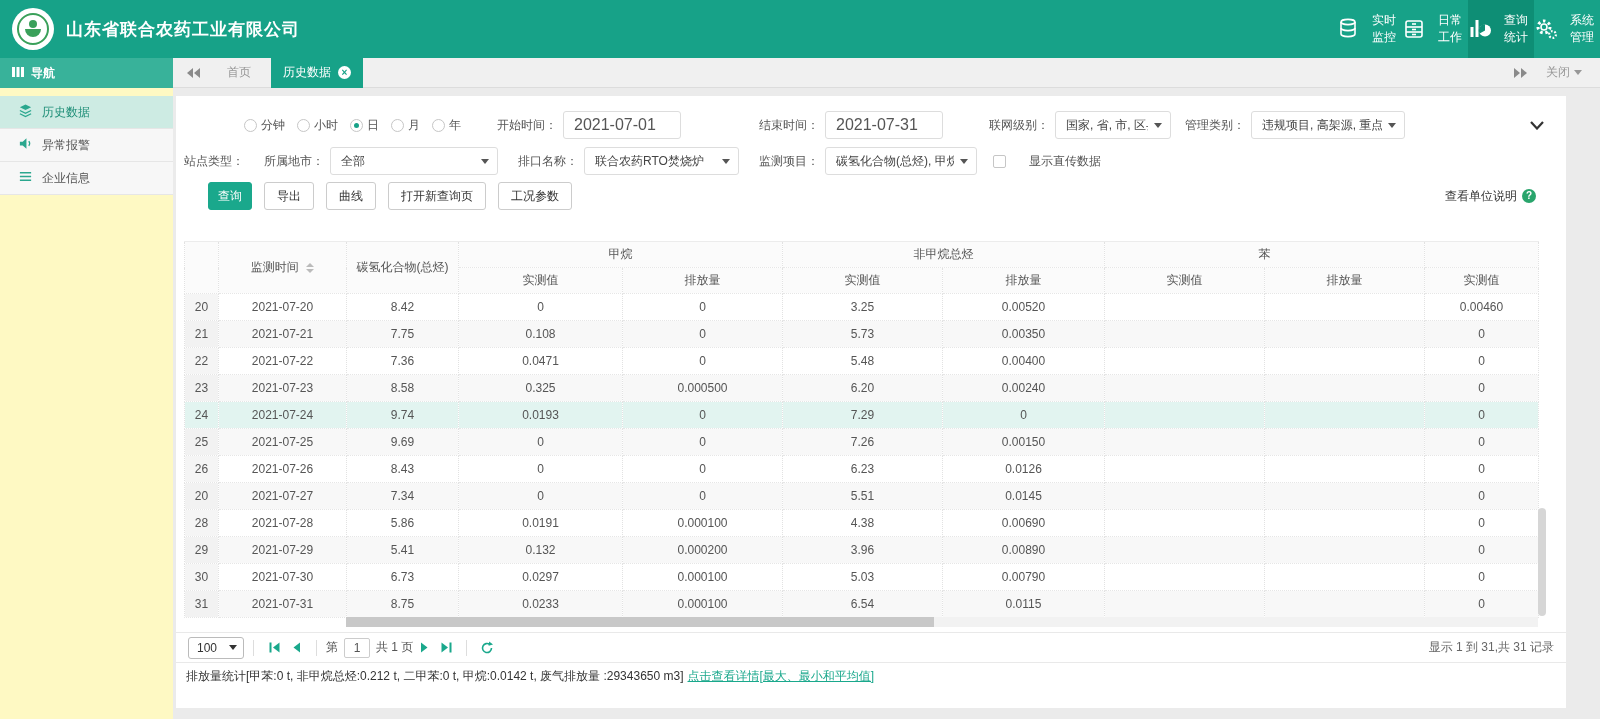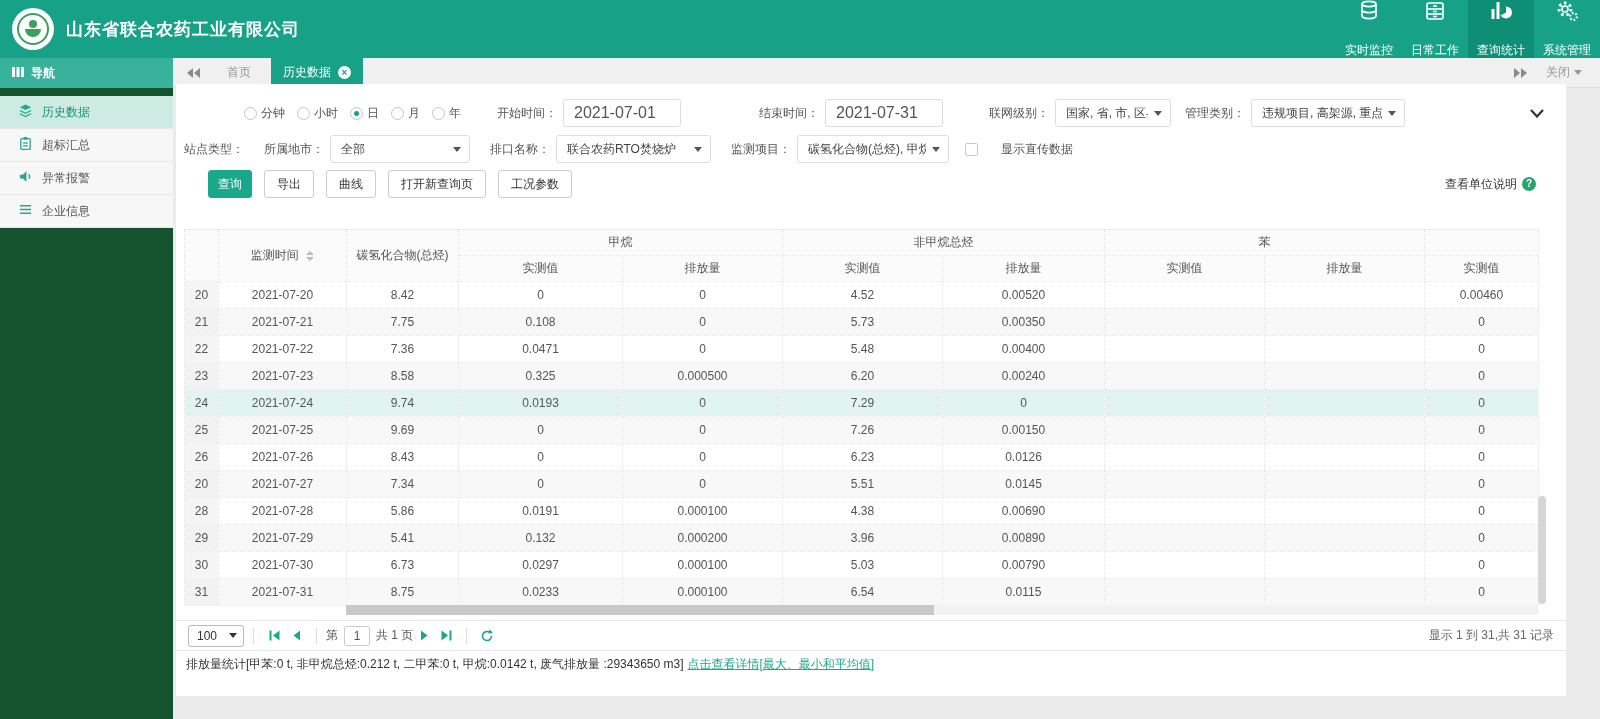--- a/index.html
+++ b/index.html
@@ -14,28 +14,28 @@
     background:#17a288; display:flex; align-items:center; }
   .logo { width:42px; height:42px; border-radius:50%; background:#fff; margin-left:12px;
     display:flex; align-items:center; justify-content:center; flex:0 0 auto; }
   .logo-inner { width:32px; height:32px; border-radius:50%; border:2px solid #3aa05a; position:relative; overflow:hidden;}
   .logo-inner::after { content:""; position:absolute; left:6px; top:14px; width:16px; height:8px;
     background:#3aa05a; border-radius:0 0 16px 16px; }
   .logo-inner::before { content:""; position:absolute; left:10px; top:5px; width:8px; height:8px;
     border-radius:50%; background:#3aa05a; }
   .company-title { color:#fff; font-size:17px; font-weight:bold; margin-left:12px; letter-spacing:1px; }
   .header-menu { margin-left:auto; display:flex; height:58px; }
-  .menu-item { width:66px; display:flex; flex-direction:column; align-items:center; justify-content:center;
-    gap:19px; color:#fff; cursor:pointer; }
+  .menu-item { width:66px; display:flex; flex-direction:row; align-items:center; justify-content:center;
+    gap:12px; color:#fff; cursor:pointer; }
   .menu-item.active { background:#0e8e75; }
   .menu-item svg { display:block; }
   .menu-item .lbl { font-size:12px; }
 
   
-  .sidebar { position:absolute; top:58px; left:0; width:173px; height:661px; background:#14532d; }
+  .sidebar { position:absolute; top:58px; left:0; width:173px; height:661px; background:#fef9c3; }
   .nav-title { height:30px; background:#38b29a; color:#fff; font-weight:bold; display:flex;
     align-items:center; padding-left:12px; gap:7px; }
   .nav-items { margin-top:8px; }
   .nav-item { height:33px; display:flex; align-items:center; gap:9px; padding-left:18px;
     color:#555; border-bottom:1px solid #e6e6e6; background:#f7f7f7; cursor:pointer; }
   .nav-item.active { background:#cdebe3; color:#1f8f78; }
   .nav-item svg { flex:0 0 auto; }
 
   
   .tabbar { position:absolute; top:58px; left:173px; width:1427px; height:30px; background:#f0f0f0;
@@ -44,21 +44,21 @@
   .tab { padding:0 20px; color:#979797; height:30px; display:flex; align-items:center; cursor:pointer; }
   .tab.active { background:#17a288; color:#fff; gap:7px; padding:0 12px; }
   .tab-close { width:13px; height:13px; border-radius:50%; background:#fff; color:#17a288;
     font-size:10px; line-height:13px; text-align:center; font-weight:bold; cursor:pointer; }
   .tabbar-right { margin-left:auto; display:flex; align-items:center; gap:18px; margin-right:18px; color:#979797; }
   .close-menu { display:flex; align-items:center; gap:4px; cursor:pointer; }
   .caret-dn { width:0; height:0; border-left:4px solid transparent; border-right:4px solid transparent;
     border-top:5px solid #979797; display:inline-block; }
 
   
-  .content { position:absolute; top:84px; left:176px; width:1390px; height:612px; background:#fff; }
+  .content { position:absolute; top:96px; left:176px; width:1390px; height:612px; background:#fff; }
 
   .frow { position:absolute; left:0; right:0; display:flex; align-items:center; height:30px; }
   .frow1 { top:14px; } .frow2 { top:50px; }
   .flabel { color:#555; white-space:nowrap; }
   .tinput { height:28px; border:1px solid #ddd; border-radius:3px; padding-left:10px; font-size:16px;
     color:#555; outline:none; font-family:inherit; background:#fff; }
   .fselect { height:28px; border:1px solid #ddd; border-radius:3px; background:#fff; display:flex;
     align-items:center; padding:0 8px 0 10px; color:#444; cursor:pointer; }
   .fselect .sel-text { flex:1 1 auto; overflow:hidden; white-space:nowrap; }
   .sel-caret { width:0; height:0; border-left:4px solid transparent; border-right:4px solid transparent;
@@ -192,31 +192,20 @@
   <div class="nav-items">
     <div class="nav-item active">
       <span>
         <svg width="15" height="15" viewBox="0 0 16 16">
             <path d="M8 1.5 14 4.5 8 7.5 2 4.5z" fill="#2aa78e"></path>
             <path d="M2 8l6 3 6-3" fill="none" stroke="#2aa78e" stroke-width="1.4"></path>
             <path d="M2 11.5l6 3 6-3" fill="none" stroke="#2aa78e" stroke-width="1.4"></path>
           </svg>
       </span>
       <span>历史数据</span>
-    </div>
-    <div class="nav-item">
-      <span>
-        <svg width="15" height="15" viewBox="0 0 16 16" fill="none" stroke="#2aa78e" stroke-width="1.4">
-            <rect x="3" y="2.8" width="10" height="11.5" rx="1"></rect>
-            <rect x="5.8" y="1" width="4.4" height="3" rx="1" fill="#2aa78e" stroke="none"></rect>
-            <line x1="5.5" y1="7.5" x2="10.5" y2="7.5"></line>
-            <line x1="5.5" y1="10.5" x2="10.5" y2="10.5"></line>
-          </svg>
-      </span>
-      <span>超标汇总</span>
     </div>
     <div class="nav-item">
       <span>
         <svg width="15" height="15" viewBox="0 0 16 16">
             <path d="M2 6v4h3l4 3.5v-11L5 6z" fill="#2aa78e"></path>
             <path d="M11.5 5.5a4 4 0 0 1 0 5" fill="none" stroke="#2aa78e" stroke-width="1.3"></path>
           </svg>
       </span>
       <span>异常报警</span>
     </div>
@@ -303,21 +292,21 @@
     <span class="collapse-toggle">
       <svg width="14" height="9" viewBox="0 0 14 9">
           <polyline points="1,1 7,7.5 13,1" fill="none" stroke="#333" stroke-width="2.2"></polyline>
         </svg>
     </span>
   </div>
 
   <div class="frow frow2">
     <span class="flabel" style="margin-left:8px">站点类型：</span>
     <span class="flabel" style="margin-left:20px">所属地市：</span>
-    <div class="fselect" style="width:140px;margin-left:6px">
+    <div class="fselect" style="width:168px;margin-left:6px">
       <span class="sel-text">全部</span>
         <i class="sel-caret"></i>
     </div>
     <span class="flabel" style="margin-left:20px">排口名称：</span>
     <div class="fselect" style="width:155px;margin-left:6px">
       <span class="sel-text">联合农药RTO焚烧炉</span>
         <i class="sel-caret"></i>
     </div>
     <span class="flabel" style="margin-left:20px">监测项目：</span>
     <div class="fselect" style="width:152px;margin-left:6px">
@@ -380,21 +369,21 @@
         </tr>
       </thead>
       <tbody>
 
           <tr>
             <td class="c-num">20</td>
             <td class="c-date">2021-07-20</td>
             <td>8.42</td>
             <td>0</td>
             <td>0</td>
-            <td>4.52</td>
+            <td>3.25</td>
             <td>0.00520</td>
             <td></td>
             <td></td>
             <td>0.00460</td>
           </tr>
 
           <tr>
             <td class="c-num">21</td>
             <td class="c-date">2021-07-21</td>
             <td>7.75</td>

